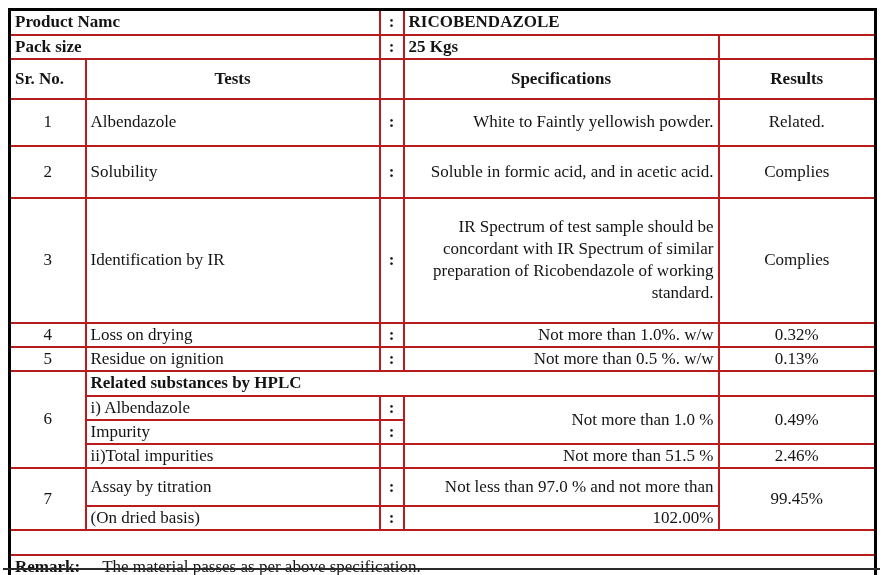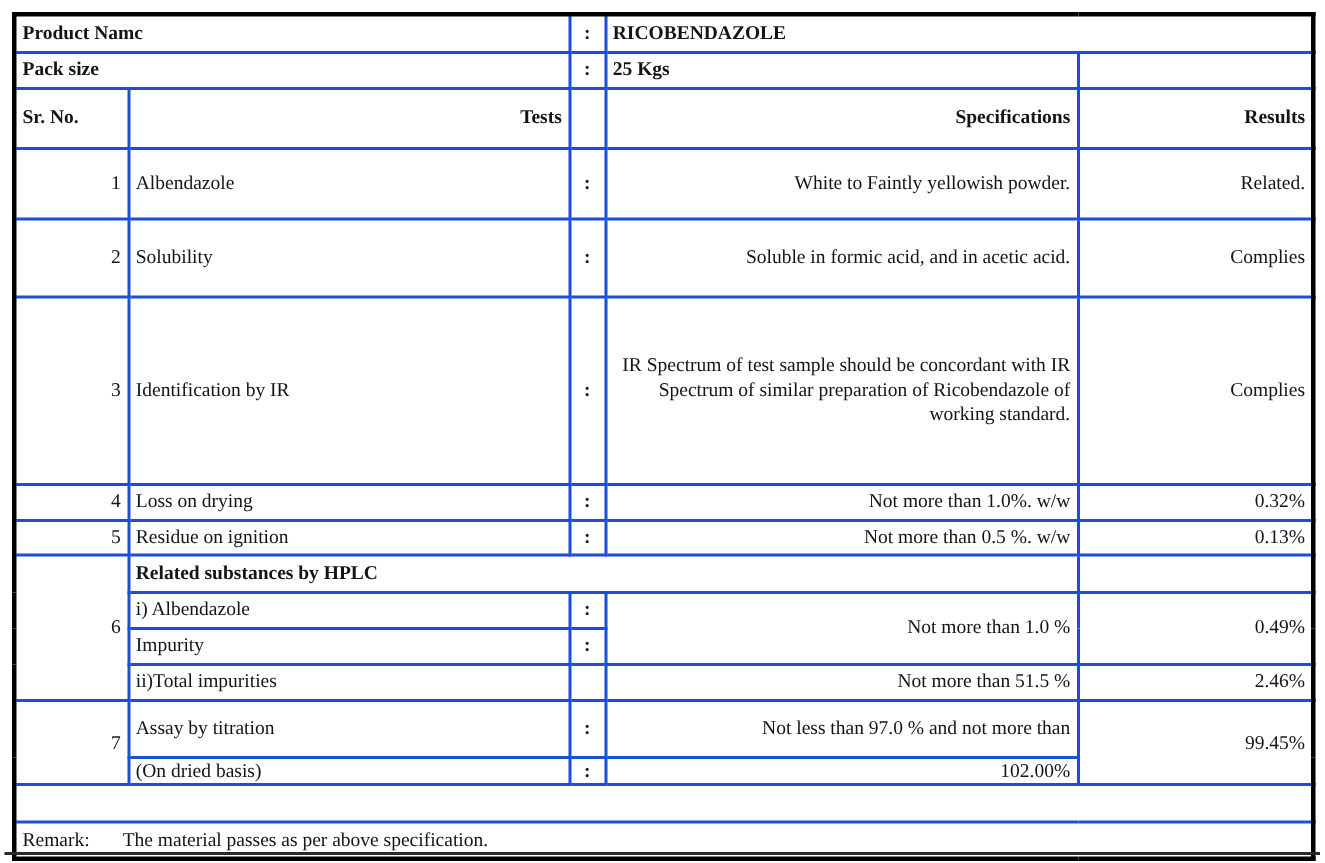--- a/index.html
+++ b/index.html
@@ -19,35 +19,35 @@
   table.coa {
     position: absolute;
     left: 8px;
     top: 8px;
     width: 866px;
     border-collapse: collapse;
     table-layout: fixed;
     border: 3px solid #000;
   }
   table.coa td {
-    border: 2px solid #1d4ed8;
-    font-size: 13px;
+    border: 2px solid #b91c1c;
+    font-size: 17px;
     line-height: 1.3;
     padding: 0 4px;
     vertical-align: middle;
     overflow: hidden;
   }
   td.b   { font-weight: bold; }
-  td.ctr { text-align: right; }
+  td.ctr { text-align: center; }
   td.colon { text-align: center; font-weight: bold; padding: 0; }
   td.spec  { padding: 1px 10px 1px 5px; text-align: right; }
   td.test  { padding-left: 5px; }
   td.indent { padding-left: 16px; }
   td.meta   { padding-left: 4px; }
-  .remark-label { font-weight: normal; }
+  .remark-label { font-weight: bold; }
   .remark-text  { margin-left: 22px; }
   .bottom-line {
     position: absolute;
     left: 3px;
     top: 568px;
     width: 877px;
     height: 2px;
     background: #2a2a2a;
   }
 </style>

